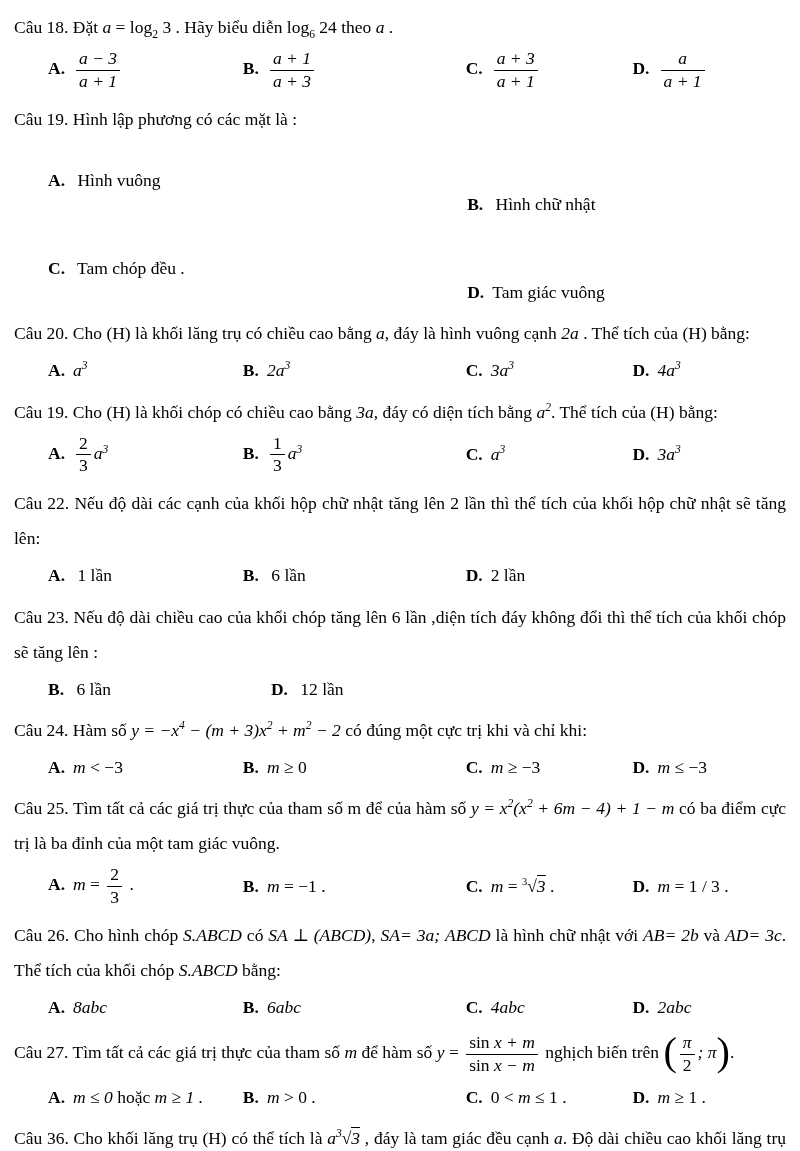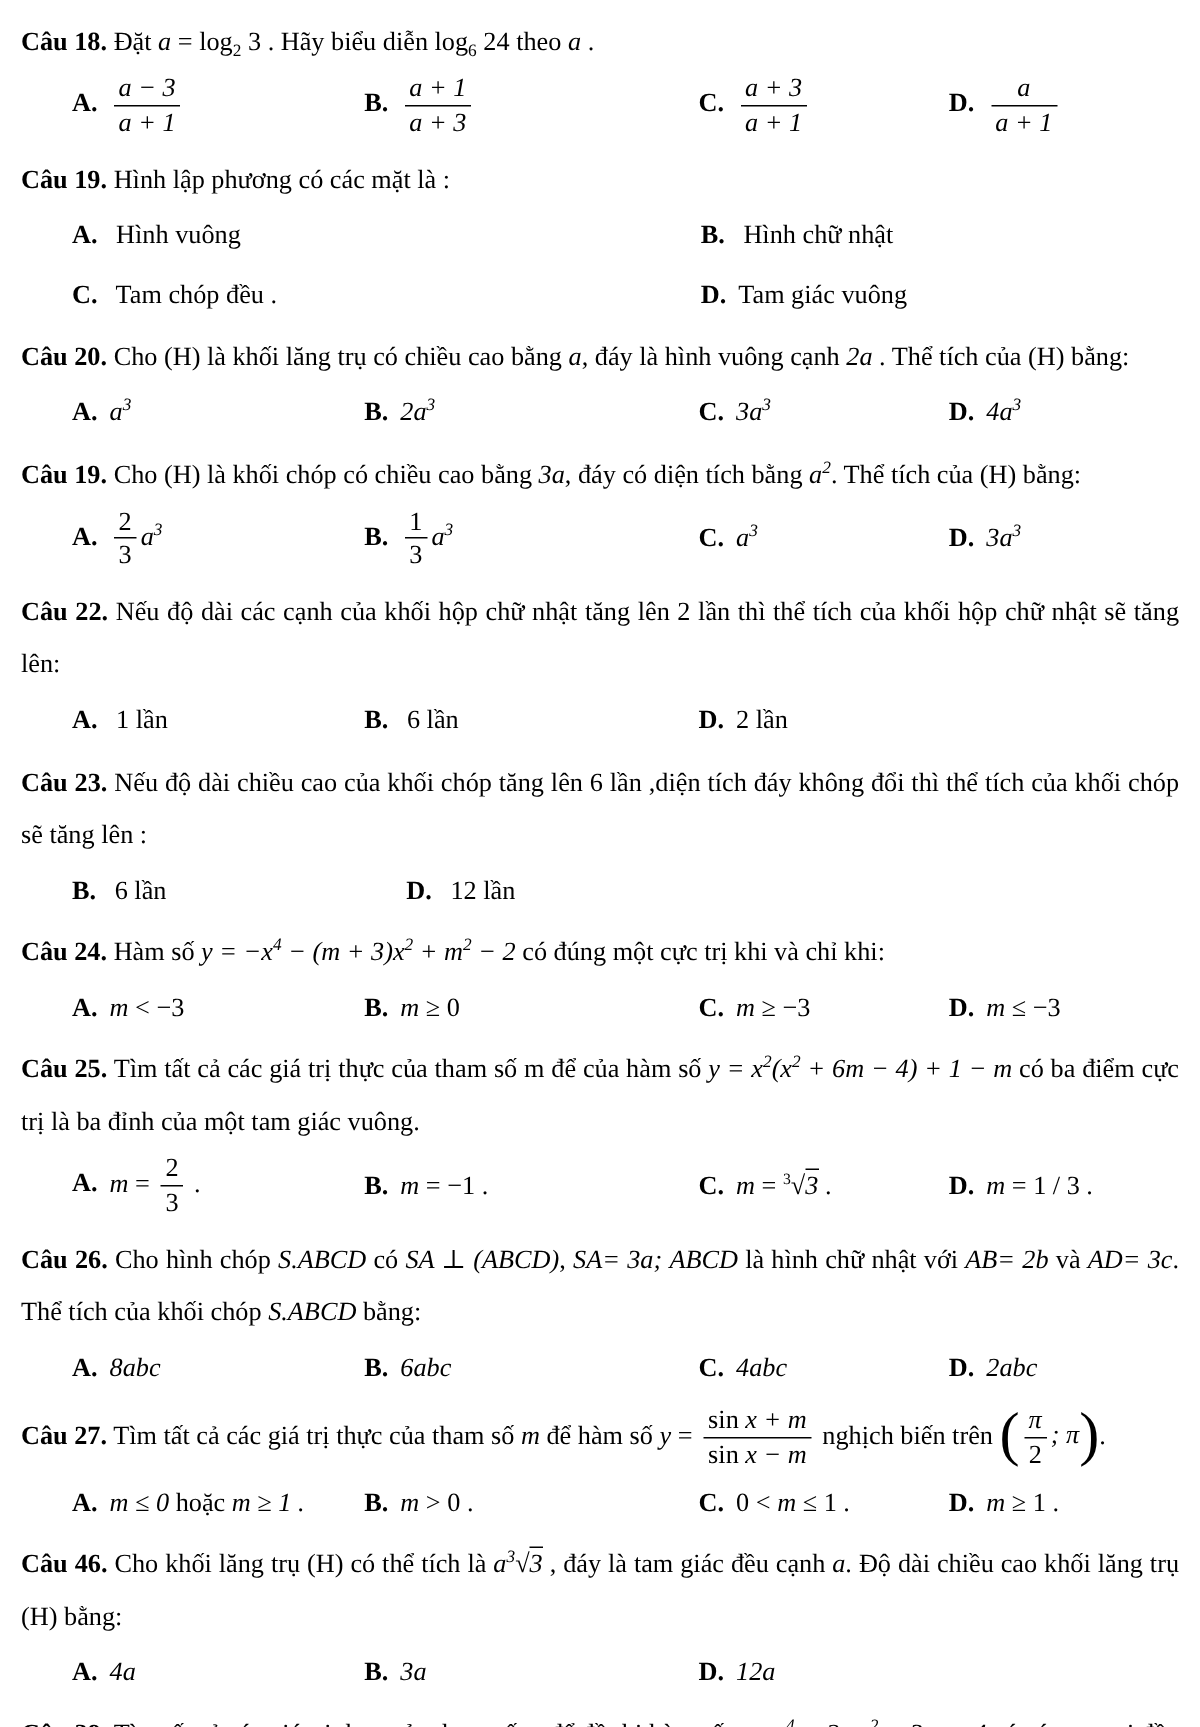--- a/index.html
+++ b/index.html
@@ -5,28 +5,28 @@
   html,body{margin:0;padding:0;}
   body{
     width:800px;min-height:1151px;box-sizing:border-box;
     background:#ffffff;color:#000000;
     font-family:"Liberation Serif","DejaVu Serif",serif;
     font-size:17.5px;
     padding:10px 14px 6px 14px;
   }
   .q{margin:0 0 4px 0;}
   .qt{text-align:justify;line-height:2.0;margin:0;}
-  .lbl{font-weight:bold;}
+  .lbl{font-weight:normal;}
   .it{font-style:italic;}
   sup{font-size:66%;line-height:0;}
   sub{font-size:66%;line-height:0;}
   .opts{display:flex;align-items:center;padding-left:34px;margin:3px 0 7px 0;line-height:1.9;}
   .o{flex:0 0 auto;white-space:nowrap;}
   .c1{width:26.4%;} .c2{width:30.2%;} .c3{width:22.6%;} .c4{flex:1;}
-  .two .c1{width:56.8%;} .two .c4{flex:1;}
+  .two .c1{width:56.8%;} .two .c4{flex:1;margin-top:48px;}
   .ol{font-weight:bold;margin-right:8px;}
   .frac{display:inline-block;vertical-align:middle;text-align:center;line-height:1.25;font-style:italic;margin:1px 3px;}
   .frac .fn{display:block;border-bottom:1.3px solid #000;padding:0 3px;}
   .frac .fd{display:block;padding:0 3px;}
   .frac .rn,.rn{font-style:normal;}
   .rad{border-top:1.3px solid #000;font-style:italic;}
   .rix{font-size:60%;vertical-align:super;}
   .bp{font-size:230%;font-weight:400;vertical-align:middle;line-height:0;font-style:normal;position:relative;top:-2px;}
   .tallrow{margin:2px 0 8px 0;}
 </style>
@@ -126,21 +126,21 @@
   <p class="qt" style="line-height:1.6;"><span class="lbl">Câu 27.</span> <span> Tìm tất cả các giá trị thực của tham số </span><span class="it">m</span><span> để hàm số  </span><span class="it">y</span><span> = </span><span class="frac"><span class="fn"><span class="rn">sin </span><span>x + m</span></span><span class="fd"><span class="rn">sin </span><span>x − m</span></span></span><span> nghịch biến trên </span><span><span class="bp">(</span><span class="frac"><span class="fn">π</span><span class="fd rn">2</span></span><span class="it">; π</span><span class="bp">)</span></span><span>.</span></p>
   <div class="opts">
     <span class="o c1"><span class="ol">A.</span><span class="it">m ≤ 0</span><span> hoặc </span><span class="it">m ≥ 1 .</span></span>
     <span class="o c2"><span class="ol">B.</span><span class="it">m</span><span> &gt; 0 .</span></span>
     <span class="o c3"><span class="ol">C.</span><span>0 &lt; </span><span class="it">m</span><span> ≤ 1 .</span></span>
     <span class="o c4"><span class="ol">D.</span><span class="it">m</span><span> ≥ 1 .</span></span>
   </div>
 </div>
 
 <div class="q">
-  <p class="qt"><span class="lbl">Câu 46.</span> <span>Cho khối lăng trụ (H) có thể tích là </span><span class="it">a</span><sup class="it">3</sup><span><span>√</span><span class="rad">3</span></span><span> , đáy là tam giác đều cạnh </span><span class="it">a</span><span>. Độ dài chiều cao khối lăng trụ (H) bằng:</span></p>
+  <p class="qt"><span class="lbl">Câu 36.</span> <span>Cho khối lăng trụ (H) có thể tích là </span><span class="it">a</span><sup class="it">3</sup><span><span>√</span><span class="rad">3</span></span><span> , đáy là tam giác đều cạnh </span><span class="it">a</span><span>. Độ dài chiều cao khối lăng trụ (H) bằng:</span></p>
   <div class="opts">
     <span class="o c1"><span class="ol">A.</span><span class="it">4a</span></span>
     <span class="o c2"><span class="ol">B.</span><span class="it">3a</span></span>
     <span class="o c4"><span class="ol">D.</span><span class="it">12a</span></span>
   </div>
 </div>
 
 <div class="q q29">
   <p class="qt"><span class="lbl">Câu 29.</span> <span>Tìm tất cả các giá trị thực của tham số </span><span class="it">m</span><span> để đồ thị hàm số </span><span class="it"><span>y = x</span><sup>4</sup><span> − 2mx</span><sup>2</sup><span> + 3m + 4</span></span><span> có các cực trị đều nằm trên các trục tọa độ.</span></p>
 

